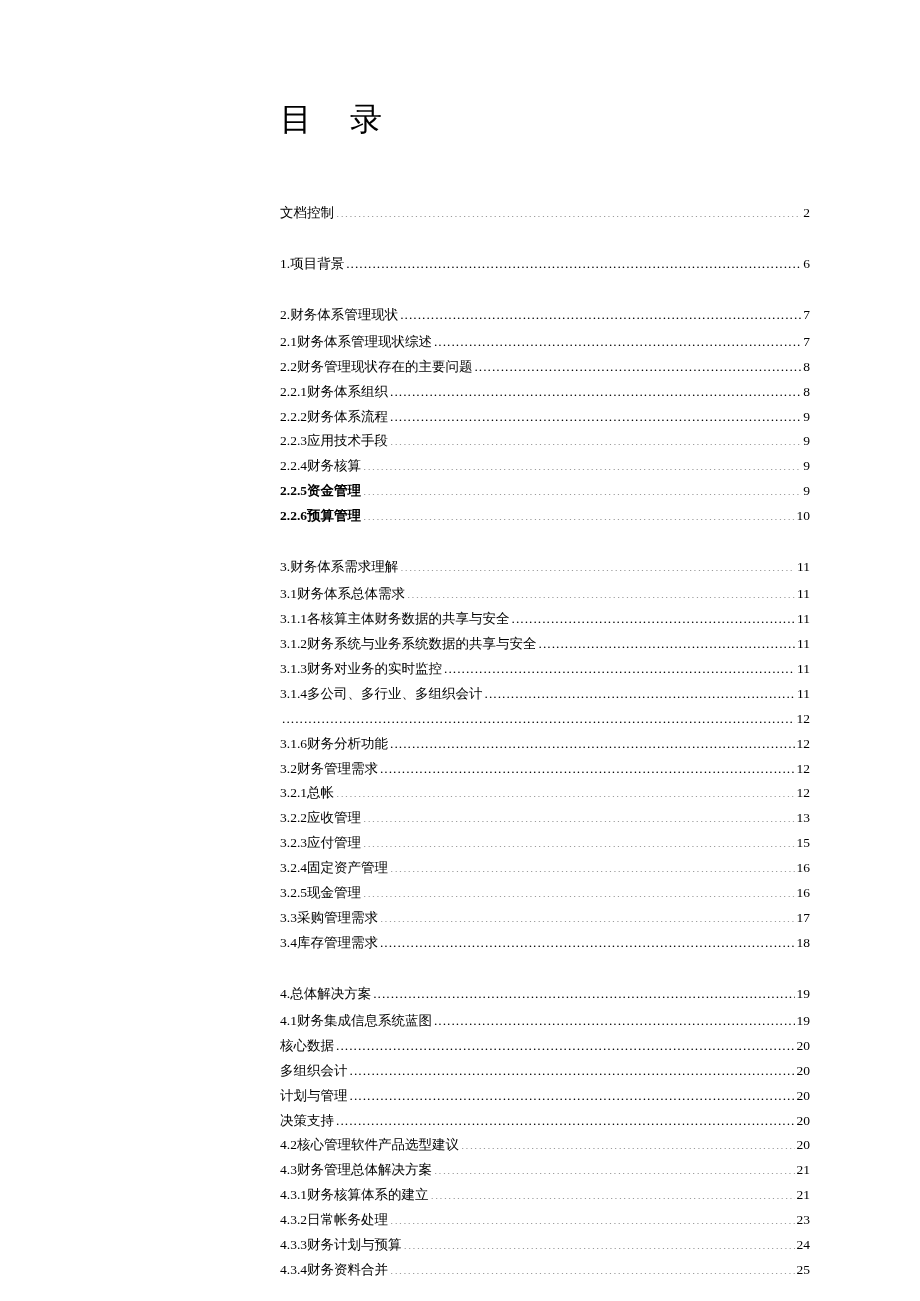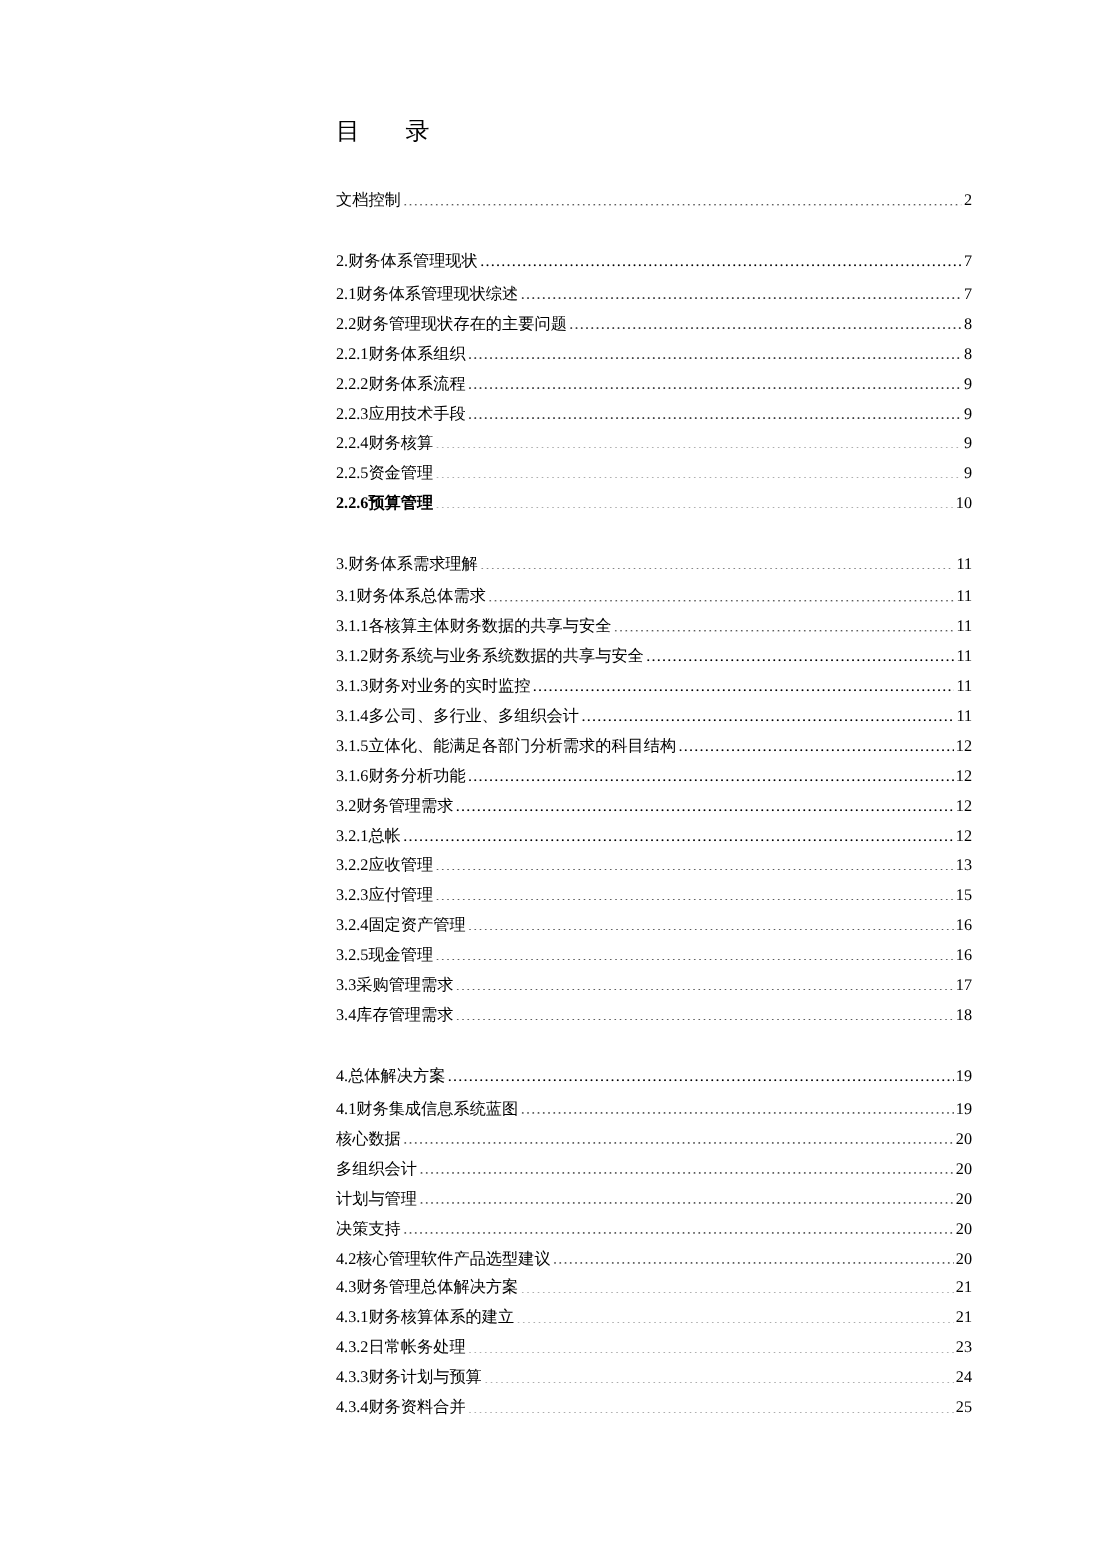--- a/index.html
+++ b/index.html
@@ -7,24 +7,24 @@
       width: 920px;
       min-height: 1301px;
       background: #fff;
       font-family: "SimSun", "宋体", serif;
       padding: 95px 110px 40px 280px;
       font-size: 13.5px;
       color: #000;
       line-height: 1.5;
     }
     .toc-title {
-      font-size: 20px;
+      font-size: 32px;
       font-family: "SimSun", "宋体", serif;
       letter-spacing: 38px;
-      margin-bottom: 32px;
+      margin-bottom: 60px;
       font-weight: normal;
     }
     .toc-section {
       margin-bottom: 30px;
     }
     .toc-entry {
       display: flex;
       align-items: baseline;
       white-space: nowrap;
       margin-bottom: 4px;
@@ -65,20 +65,27 @@
 <div id="toc-container">
     <div class="toc-section">
       <div class="toc-entry heading">
         <span class="toc-label">文档控制</span>
         <span class="toc-leader"></span>
         <span class="toc-page">2</span>
       </div>
     </div>
     <div class="toc-section">
       <div class="toc-entry heading">
+        <span class="toc-label">1.项目背景</span>
+        <span class="toc-leader"></span>
+        <span class="toc-page">6</span>
+      </div>
+    </div>
+    <div class="toc-section">
+      <div class="toc-entry heading">
         <span class="toc-label">2.财务体系管理现状</span>
         <span class="toc-leader"></span>
         <span class="toc-page">7</span>
       </div>
       <div class="toc-entry">
         <span class="toc-label">2.1财务体系管理现状综述</span>
         <span class="toc-leader"></span>
         <span class="toc-page">7</span>
       </div>
       <div class="toc-entry">
@@ -100,21 +107,21 @@
         <span class="toc-label">2.2.3应用技术手段</span>
         <span class="toc-leader"></span>
         <span class="toc-page">9</span>
       </div>
       <div class="toc-entry">
         <span class="toc-label">2.2.4财务核算</span>
         <span class="toc-leader"></span>
         <span class="toc-page">9</span>
       </div>
       <div class="toc-entry">
-        <span class="toc-label" style="font-weight: normal;">2.2.5资金管理</span>
+        <span class="toc-label" style="font-weight: bold;">2.2.5资金管理</span>
         <span class="toc-leader"></span>
         <span class="toc-page">9</span>
       </div>
       <div class="toc-entry">
         <span class="toc-label" style="font-weight: bold; text-align: right;">2.2.6预算管理</span>
         <span class="toc-leader"></span>
         <span class="toc-page">10</span>
       </div>
     </div>
     <div class="toc-section">
@@ -142,21 +149,20 @@
         <span class="toc-label">3.1.3财务对业务的实时监控</span>
         <span class="toc-leader"></span>
         <span class="toc-page">11</span>
       </div>
       <div class="toc-entry">
         <span class="toc-label">3.1.4多公司、多行业、多组织会计</span>
         <span class="toc-leader"></span>
         <span class="toc-page">11</span>
       </div>
       <div class="toc-entry">
-        <span class="toc-label">3.1.5立体化、能满足各部门分析需求的科目结构</span>
         <span class="toc-leader"></span>
         <span class="toc-page">12</span>
       </div>
       <div class="toc-entry">
         <span class="toc-label">3.1.6财务分析功能</span>
         <span class="toc-leader"></span>
         <span class="toc-page">12</span>
       </div>
       <div class="toc-entry">
         <span class="toc-label">3.2财务管理需求</span>

